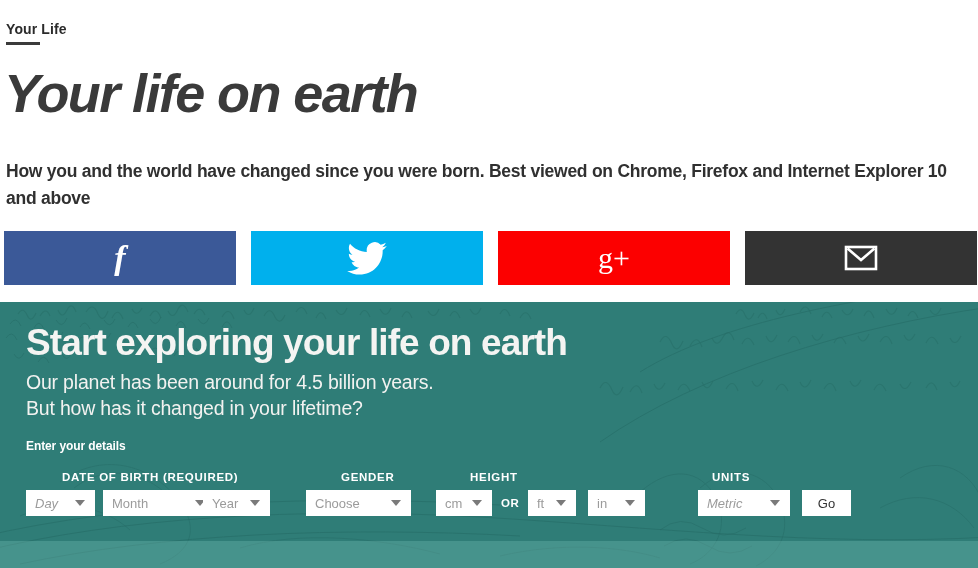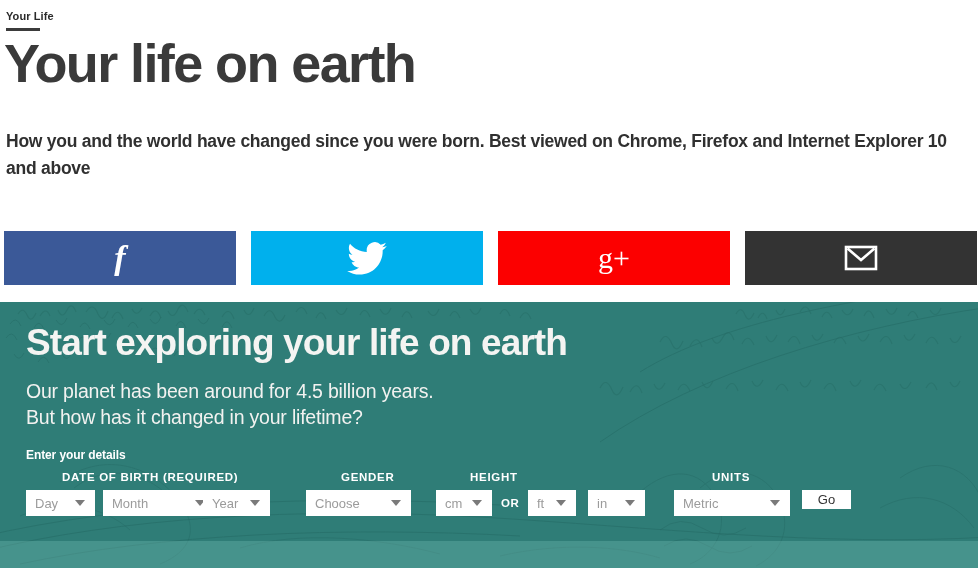--- a/index.html
+++ b/index.html
@@ -17,41 +17,42 @@
     position: relative;
   }
 
   
   .top-area {
     padding: 0;
     background: #ffffff;
   }
 
   .breadcrumb {
-    margin: 10px 0 0 6px;
-    font-size: 11px;
+    margin: 21px 0 0 6px;
+    font-size: 14px;
     font-weight: bold;
     color: #2b2b2b;
     letter-spacing: 0.1px;
     display: inline-block;
   }
   .breadcrumb-rule {
     width: 34px;
     height: 3px;
     background: #3b3b3b;
     margin: 4px 0 0 6px;
   }
 
   .page-title {
-    margin: 4px 0 0 4px;
+    margin: 20px 0 0 4px;
     font-size: 54px;
     line-height: 1.05;
     font-weight: bold;
     letter-spacing: -1.6px;
     color: #3a3a3a;
+    font-style: italic;
   }
 
   .standfirst {
     margin: 36px 6px 0 6px;
     font-size: 17.5px;
     line-height: 1.55;
     font-weight: bold;
     letter-spacing: -0.25px;
     color: #303030;
     max-width: 952px;
@@ -130,21 +131,21 @@
 
   .hero-title {
     font-size: 37px;
     line-height: 1.12;
     font-weight: bold;
     letter-spacing: -0.9px;
     color: #f4f4f2;
     margin: 0;
   }
   .hero-sub {
-    margin-top: 16px;
+    margin-top: 7px;
     font-size: 19.5px;
     line-height: 1.30;
     letter-spacing: -0.2px;
     color: #f2f2f0;
   }
   .hero-sub div { white-space: nowrap; }
 
   .enter-details {
     margin-top: 18px;
     font-size: 12px;
@@ -193,21 +194,21 @@
   .or-text {
     position: absolute;
     font-size: 11.5px;
     font-weight: bold;
     letter-spacing: 0.6px;
     color: #ffffff;
     white-space: nowrap;
   }
   .go-button {
     position: absolute;
-    height: 19px;
+    height: 26px;
     background: #ffffff;
     border: none;
     display: flex;
     align-items: center;
     justify-content: center;
     font-size: 13px;
     color: #333333;
     cursor: pointer;
     font-family: "Liberation Sans", sans-serif;
   }
@@ -322,21 +323,21 @@
     </div>
 
     <div class="enter-details">Enter your details</div>
   </div>
 
   <div class="field-label" style="left:26px; top:169px;">DATE OF BIRTH (REQUIRED)</div>
   <div class="field-label" style="left:305px; top:169px;">GENDER</div>
   <div class="field-label" style="left:434px; top:169px;">HEIGHT</div>
   <div class="field-label" style="left:676px; top:169px;">UNITS</div>
 
-  <div class="select" style="left:26px; top:188px; width:69px;">
+  <div class="select" style="left:26px; top:188px; width:69px;font-style:italic;">
     <span class="sel-text">Day</span>
     <span class="caret"></span>
   </div>
 
   <div class="select" style="left:103px; top:188px; width:112px;">
     <span class="sel-text">Month</span>
     <span class="caret"></span>
   </div>
 
   <div class="select" style="left:203px; top:188px; width:67px;">
@@ -359,20 +360,20 @@
   <div class="select" style="left:528px; top:188px; width:48px;">
     <span class="sel-text">ft</span>
     <span class="caret"></span>
   </div>
 
   <div class="select" style="left:588px; top:188px; width:57px;">
     <span class="sel-text">in</span>
     <span class="caret"></span>
   </div>
 
-  <div class="select" style="left:674px; top:188px; width:116px;">
+  <div class="select" style="left:698px; top:188px; width:92px;font-style:italic;">
     <span class="sel-text">Metric</span>
     <span class="caret"></span>
   </div>
 
   <div class="go-button" style="left:802px; top:188px; width:49px;">Go</div>
 
 </div>
 
 </body></html>

